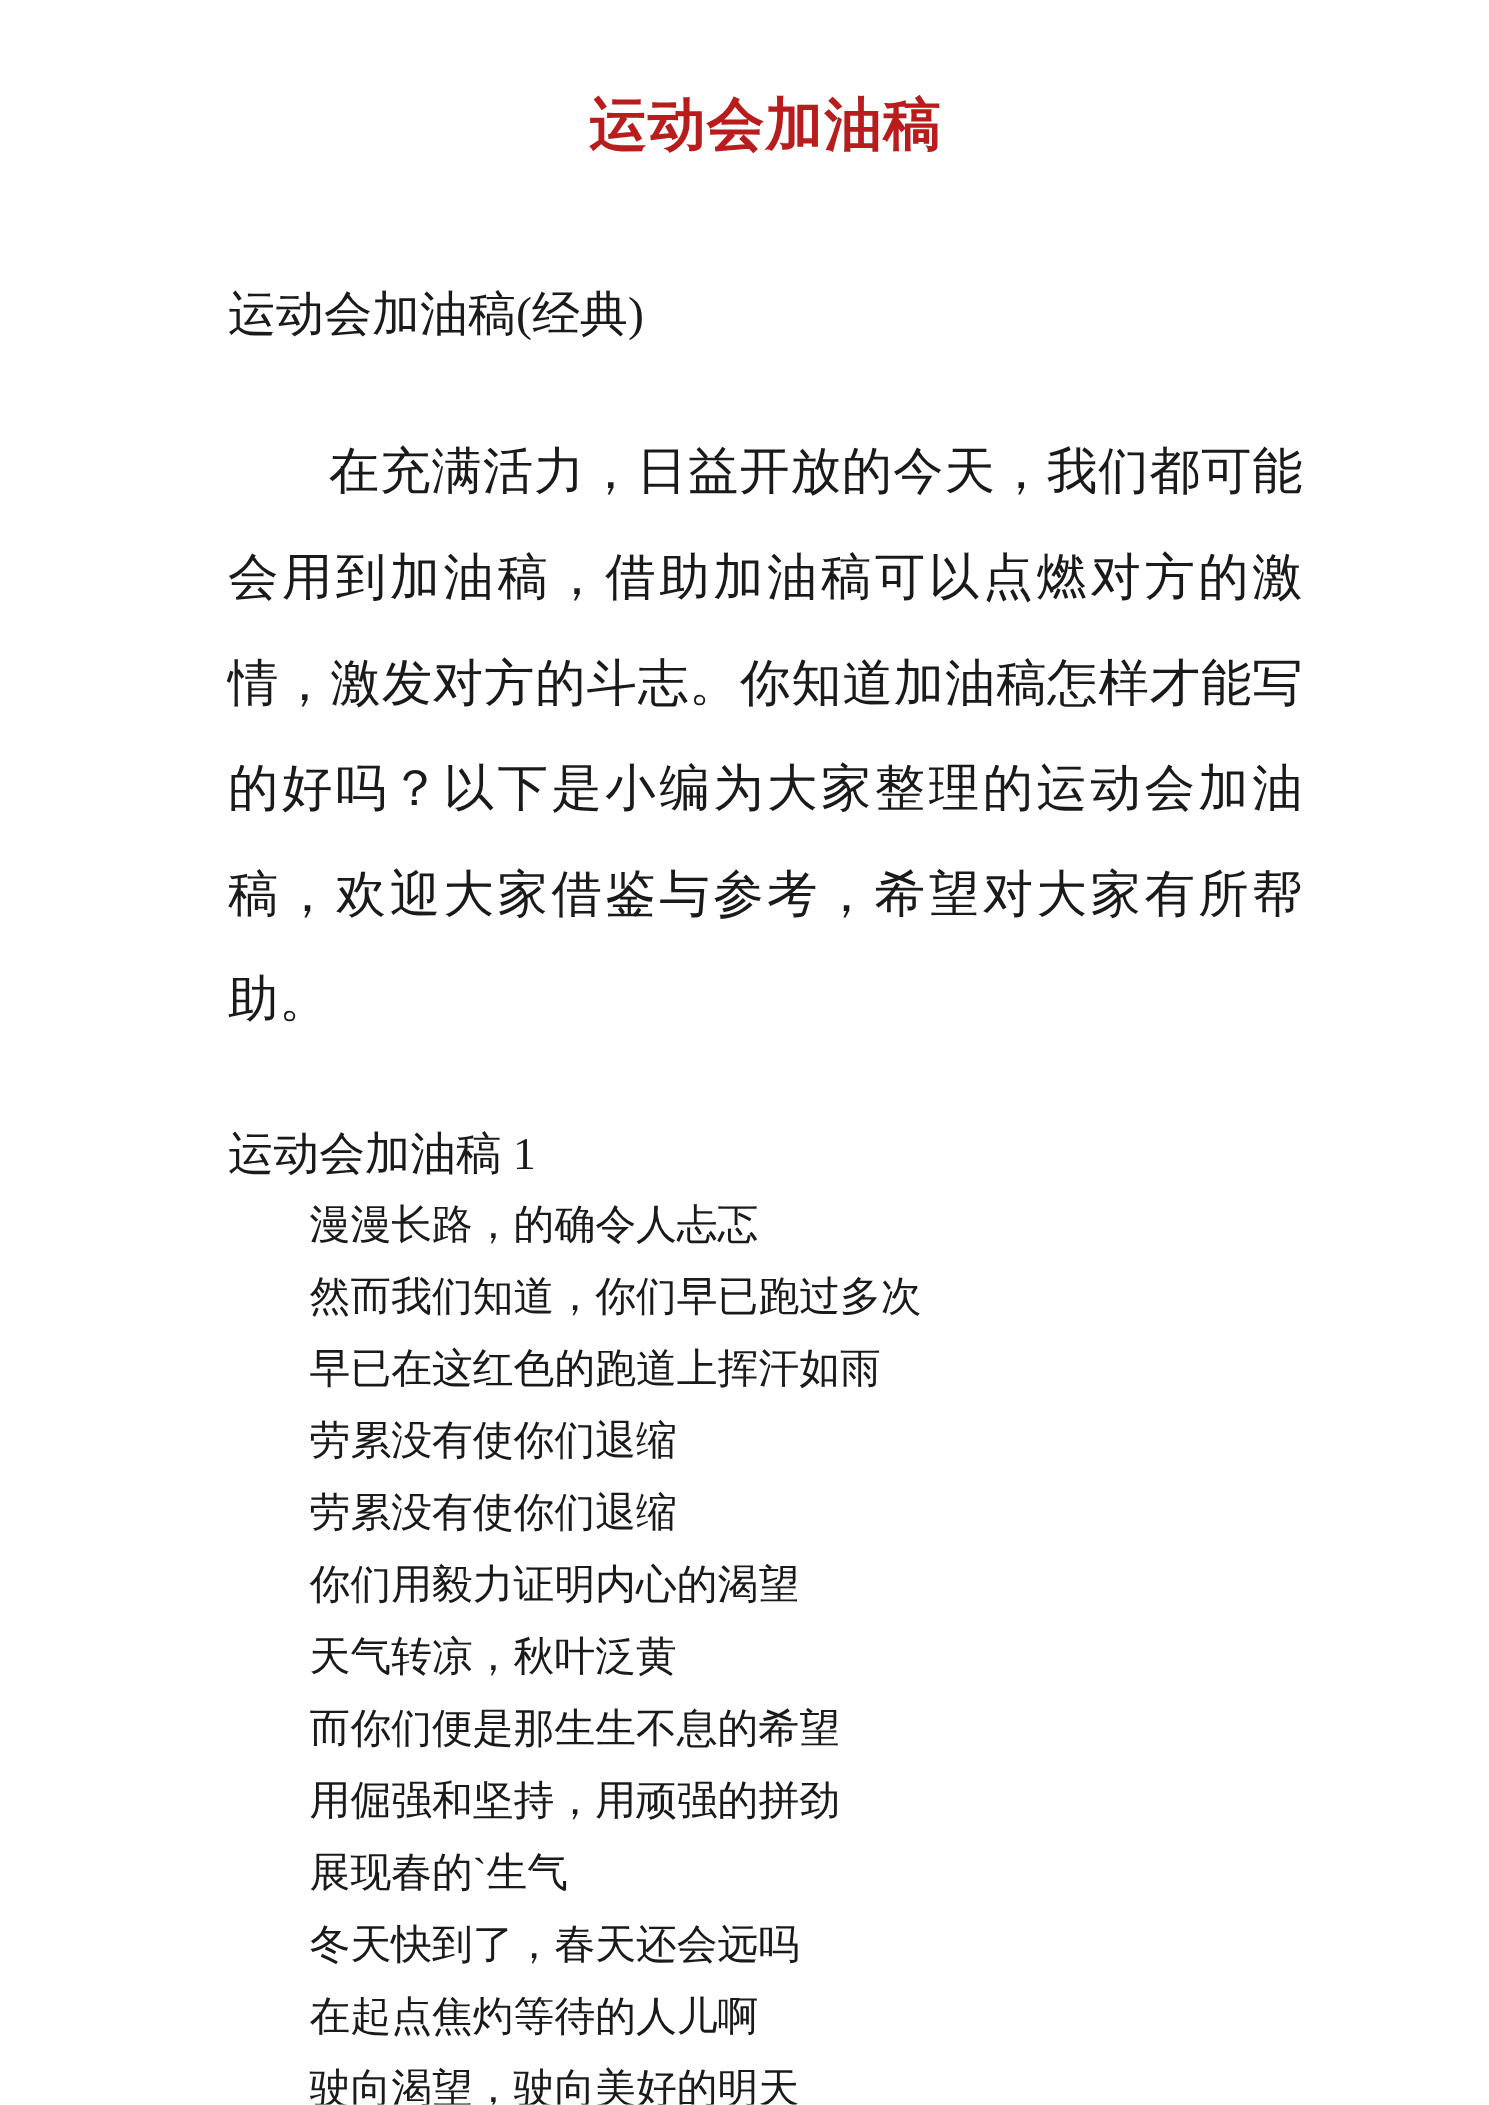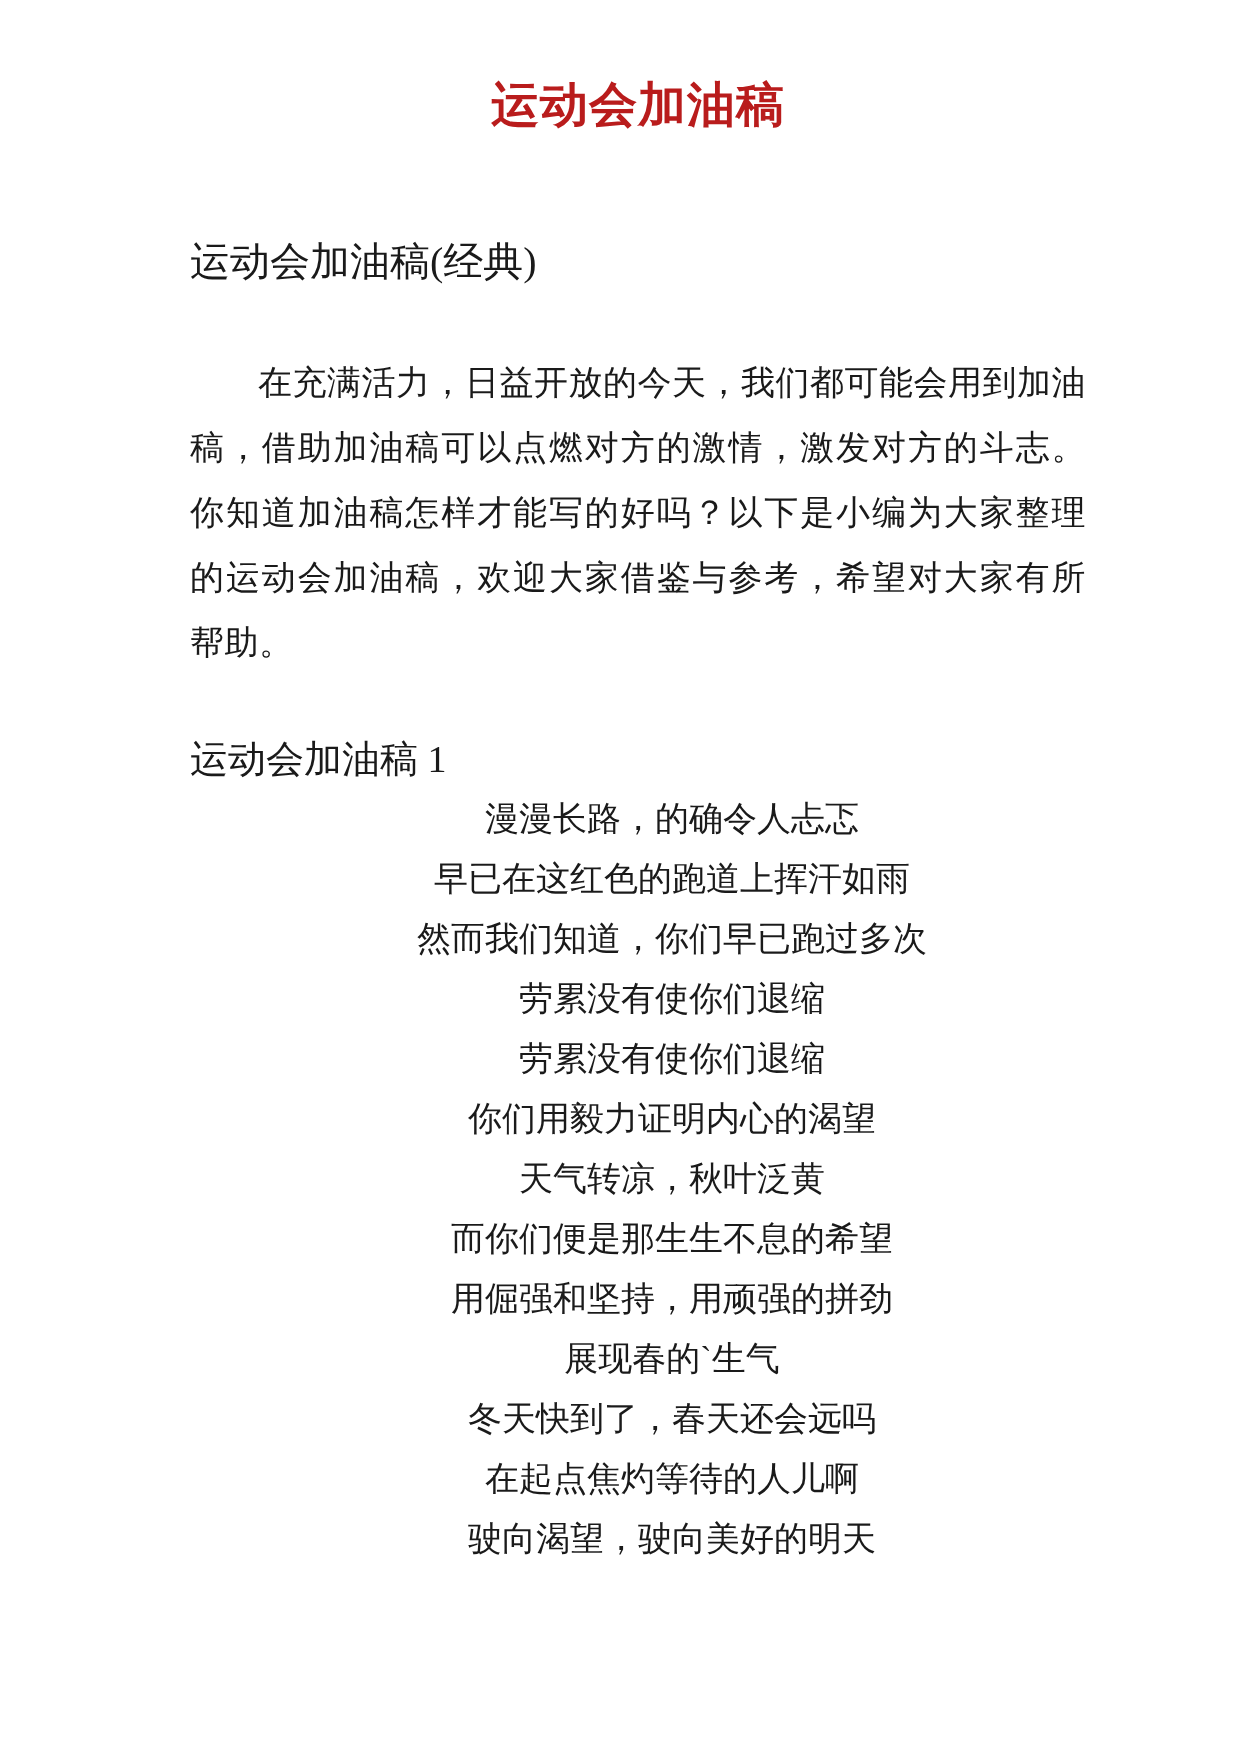--- a/index.html
+++ b/index.html
@@ -32,60 +32,59 @@
     letter-spacing: 1px;
   }
   .doc-subtitle {
     margin-top: 94px;
     font-size: 40px;
     line-height: 60px;
     font-weight: 400;
   }
   .intro {
     margin-top: 58px;
-    font-size: 34px;
-    line-height: 65px;
+    font-size: 42px;
+    line-height: 88px;
     text-align: justify;
     text-indent: 2em;
     letter-spacing: 0.5px;
   }
   .section-heading {
     margin-top: 54px;
     font-size: 38px;
     line-height: 60px;
     font-weight: 400;
   }
   .poem {
     font-size: 34px;
     line-height: 60px;
   }
   .poem-line {
     text-indent: 2em;
     white-space: nowrap;
-    text-align: center;
   }
 </style>
 </head>
 <body>
 
 <div class="page">
   <div class="content">
 
     <div class="doc-title">运动会加油稿</div>
 
     <div class="doc-subtitle">运动会加油稿(经典)</div>
 
     <div class="intro">在充满活力，日益开放的今天，我们都可能会用到加油稿，借助加油稿可以点燃对方的激情，激发对方的斗志。你知道加油稿怎样才能写的好吗？以下是小编为大家整理的运动会加油稿，欢迎大家借鉴与参考，希望对大家有所帮助。</div>
 
     <div class="section-heading">运动会加油稿 1</div>
 
     <div class="poem">
       <div class="poem-line">漫漫长路，的确令人忐忑</div>
+      <div class="poem-line">然而我们知道，你们早已跑过多次</div>
       <div class="poem-line">早已在这红色的跑道上挥汗如雨</div>
-      <div class="poem-line">然而我们知道，你们早已跑过多次</div>
       <div class="poem-line">劳累没有使你们退缩</div>
       <div class="poem-line">劳累没有使你们退缩</div>
       <div class="poem-line">你们用毅力证明内心的渴望</div>
       <div class="poem-line">天气转凉，秋叶泛黄</div>
       <div class="poem-line">而你们便是那生生不息的希望</div>
       <div class="poem-line">用倔强和坚持，用顽强的拼劲</div>
       <div class="poem-line">展现春的`生气</div>
       <div class="poem-line">冬天快到了，春天还会远吗</div>
       <div class="poem-line">在起点焦灼等待的人儿啊</div>
       <div class="poem-line">驶向渴望，驶向美好的明天</div>

